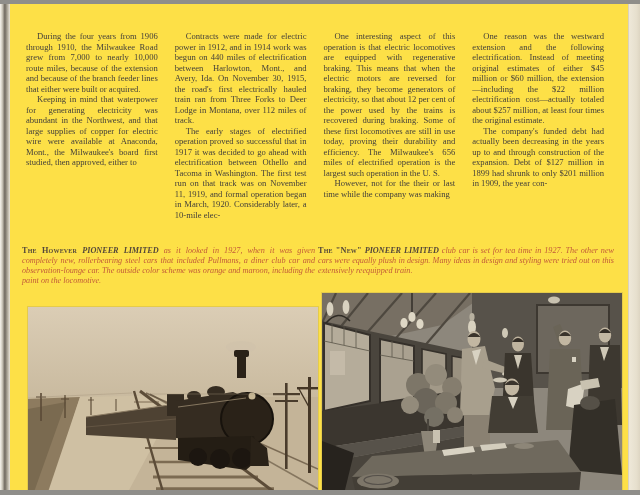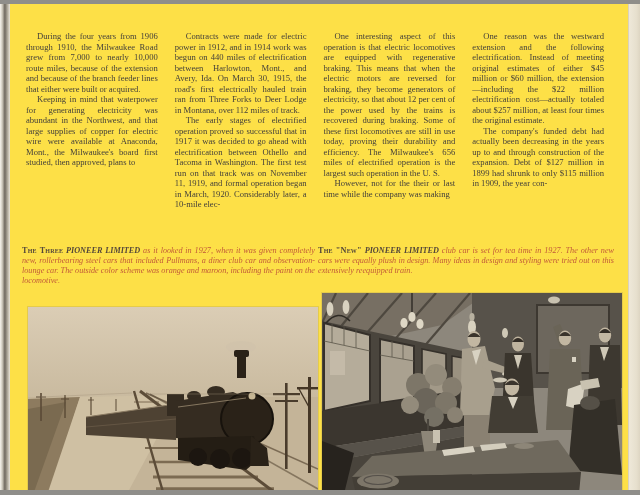--- a/index.html
+++ b/index.html
@@ -51,38 +51,38 @@
   .photo svg{display:block;width:100%;height:100%;}
 </style>
 </head>
 <body>
 
 <div class="page">
 
   <div class="cols">
     <div class="col">
         <p class="ind">During the four years from 1906 through 1910, the Milwaukee Road grew from 7,000 to nearly 10,000 route miles, because of the extension and because of the branch feeder lines that either were built or acquired.</p>
-        <p class="ind">Keeping in mind that waterpower for generating electricity was abundant in the Northwest, and that large supplies of copper for electric wire were available at Anaconda, Mont., the Milwaukee's board first studied, then approved, plans to</p>
-      </div>
-    <div class="col">
-        <p class="ind">Contracts were made for electric power in 1912, and in 1914 work was begun on 440 miles of electrification between Harlowton, Mont., and Avery, Ida. On March 30, 1915, the road's first electrically hauled train ran from Three Forks to Deer Lodge in Montana, over 112 miles of track.</p>
+        <p class="ind">Keeping in mind that waterpower for generating electricity was abundant in the Northwest, and that large supplies of copper for electric wire were available at Anaconda, Mont., the Milwaukee's board first studied, then approved, either to</p>
+      </div>
+    <div class="col">
+        <p class="ind">Contracts were made for electric power in 1912, and in 1914 work was begun on 440 miles of electrification between Harlowton, Mont., and Avery, Ida. On November 30, 1915, the road's first electrically hauled train ran from Three Forks to Deer Lodge in Montana, over 112 miles of track.</p>
         <p class="ind">The early stages of electrified operation proved so successful that in 1917 it was decided to go ahead with electrification between Othello and Tacoma in Washington. The first test run on that track was on November 11, 1919, and formal operation began in March, 1920. Considerably later, a 10-mile elec-</p>
       </div>
     <div class="col">
         <p class="ind">One interesting aspect of this operation is that electric locomotives are equipped with regenerative braking. This means that when the electric motors are reversed for braking, they become generators of electricity, so that about 12 per cent of the power used by the trains is recovered during braking. Some of these first locomotives are still in use today, proving their durability and efficiency. The Milwaukee's 656 miles of electrified operation is the largest such operation in the U. S.</p>
         <p class="ind">However, not for the their or last time while the company was making</p>
       </div>
     <div class="col">
         <p class="ind">One reason was the westward extension and the following electrification. Instead of meeting original estimates of either $45 million or $60 million, the extension—including the $22 million electrification cost—actually totaled about $257 million, at least four times the original estimate.</p>
-        <p class="ind">The company's funded debt had actually been decreasing in the years up to and through construction of the expansion. Debt of $127 million in 1899 had shrunk to only $115 million in 1909, the year con-</p>
+        <p class="ind">The company's funded debt had actually been decreasing in the years up to and through construction of the expansion. Debt of $127 million in 1899 had shrunk to only $201 million in 1909, the year con-</p>
       </div>
   </div>
 
   <div class="caption cap-left">
-    <span class="cap-lead">The Three</span>
+    <span class="cap-lead">The However</span>
     <span class="cap-title">PIONEER LIMITED</span>
     <span>as it looked in 1927, when it was given completely new, rollerbearing steel cars that included Pullmans, a diner club car and observation-lounge car. The outside color scheme was orange and maroon, including the paint on the locomotive.</span>
   </div>
 
   <div class="caption cap-right">
     <span class="cap-lead">The "New"</span>
     <span class="cap-title">PIONEER LIMITED</span>
     <span>club car is set for tea time in 1927. The other new cars were equally plush in design. Many ideas in design and styling were tried out on this extensively reequipped train.</span>
   </div>
 

